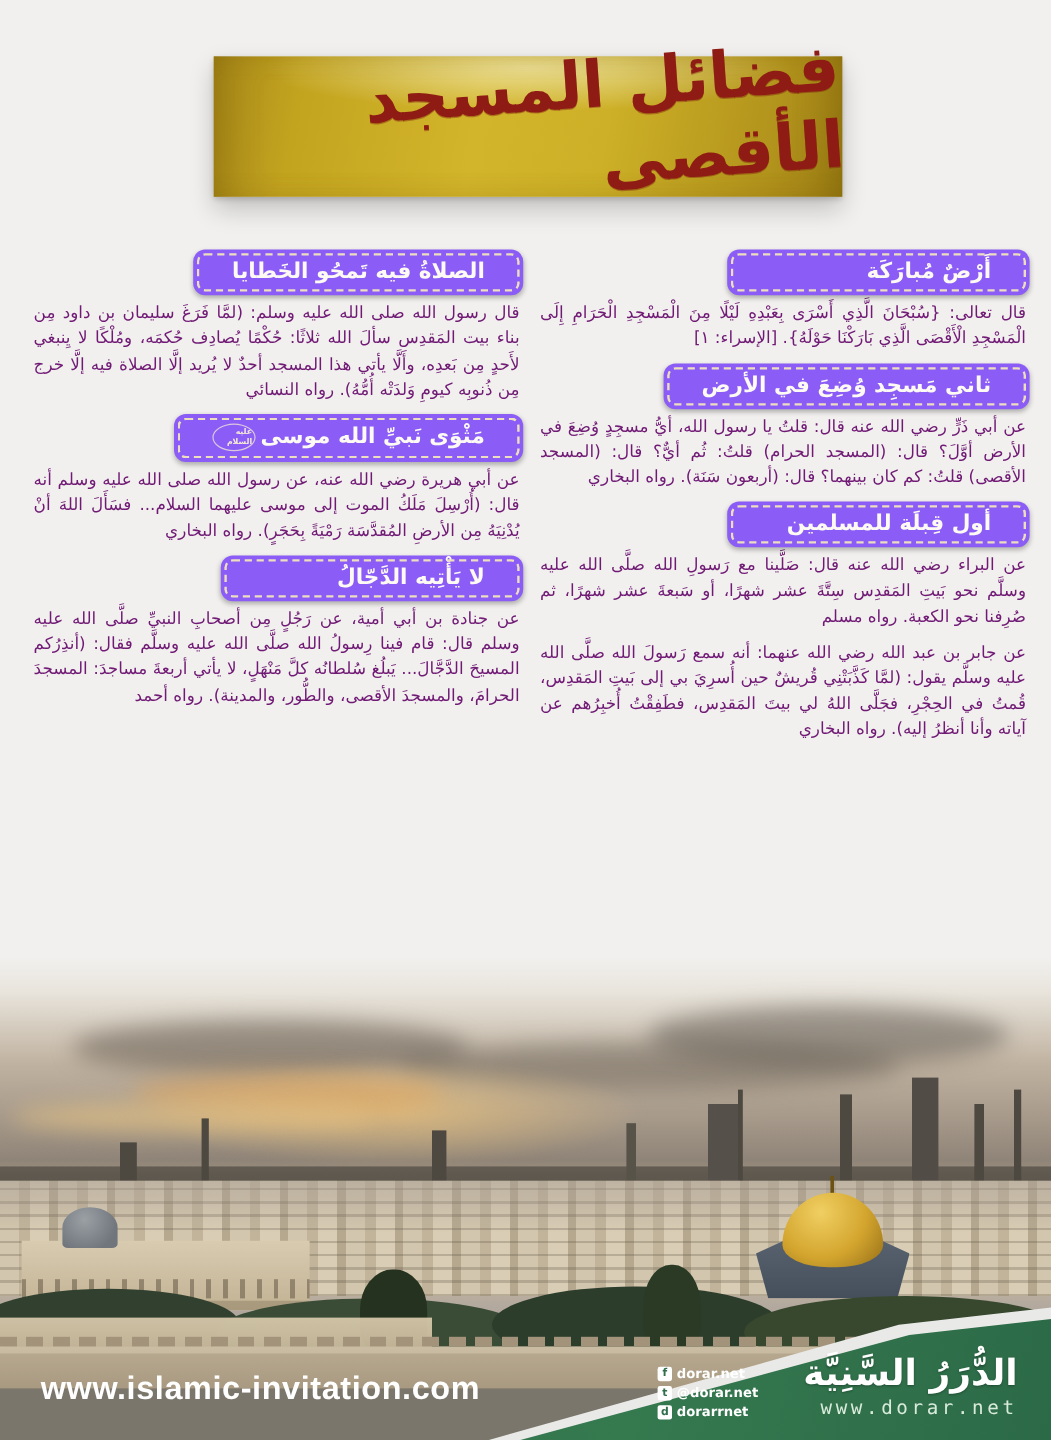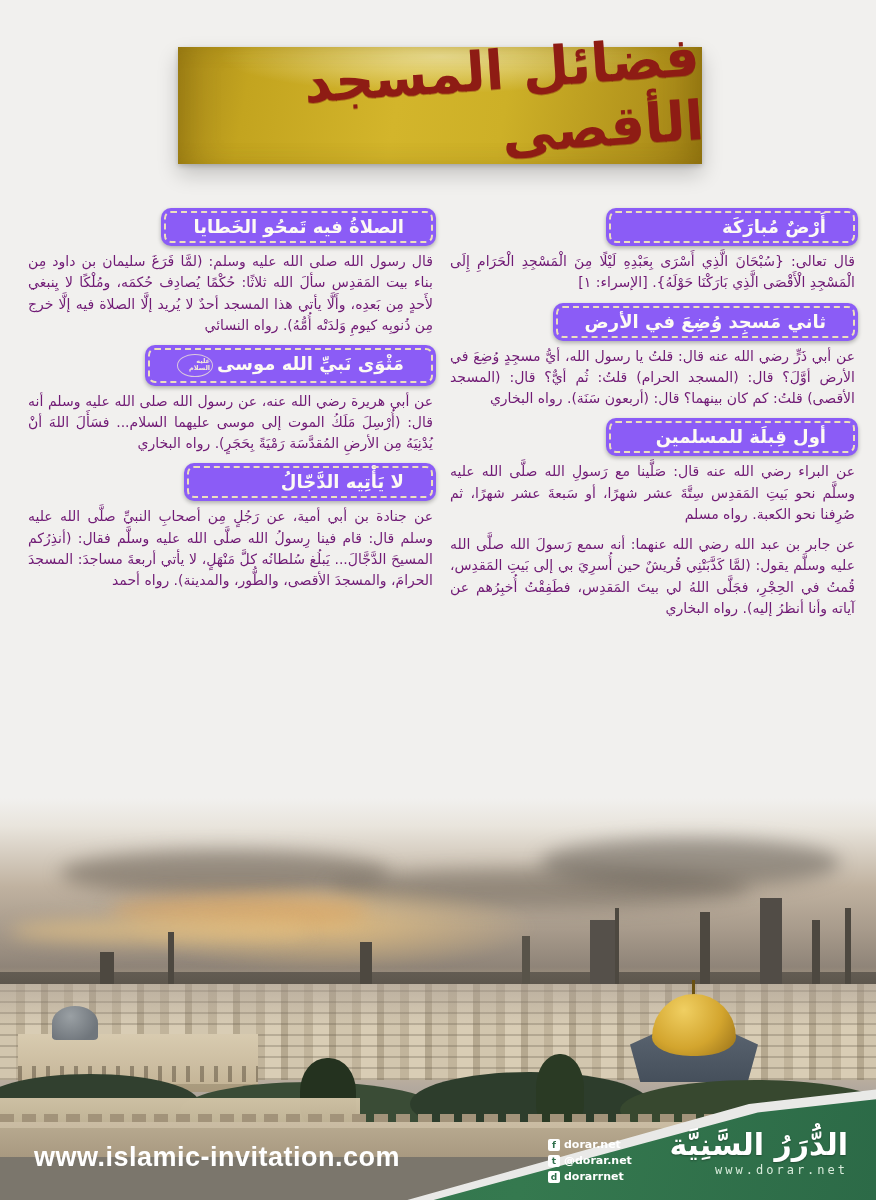--- a/index.html
+++ b/index.html
@@ -139,21 +139,21 @@
       background:#e9e9e7;
       clip-path:polygon(46.5% 100%, 85.5% 20%, 100% 8%, 100% 28%, 87.5% 32%, 51% 100%); }
   .ribbon-green { position:absolute; left:0; top:1080px; width:876px; height:120px;
       background:linear-gradient(100deg,#2f6f4b,#35794f 60%,#2c6a47);
       clip-path:polygon(49.5% 100%, 86.5% 27%, 100% 16%, 100% 100%); }
 
   .dorar-logo { position:absolute; right:28px; top:1128px; width:180px; text-align:right;
       color:#ffffff; direction:rtl; }
   .dorar-title { font-size:30px; font-weight:bold; line-height:1.1;
       font-family:"DejaVu Serif","DejaVu Sans",serif; text-shadow:0 1px 2px rgba(0,0,0,.3); }
-  .dorar-url { margin-top:2px; font-size:12px; letter-spacing:3px; color:#d9ecdc;
+  .dorar-url { margin-top:2px; font-size:16px; letter-spacing:3px; color:#d9ecdc;
       direction:ltr; font-family:"DejaVu Sans Mono",monospace; }
 
   .social { position:absolute; right:218px; top:1138px; width:110px; direction:ltr; }
   .social-row { display:flex; align-items:center; margin-bottom:3px; }
   .social-icon { width:12px; height:12px; background:#ffffff; color:#2f6f4b;
       font-size:9px; font-weight:bold; line-height:12px; text-align:center;
       border-radius:2px; margin-right:4px; flex:0 0 auto; }
   .social-handle { color:#ffffff; font-size:11px; font-weight:bold; line-height:13px; }
 </style>
 </head>

